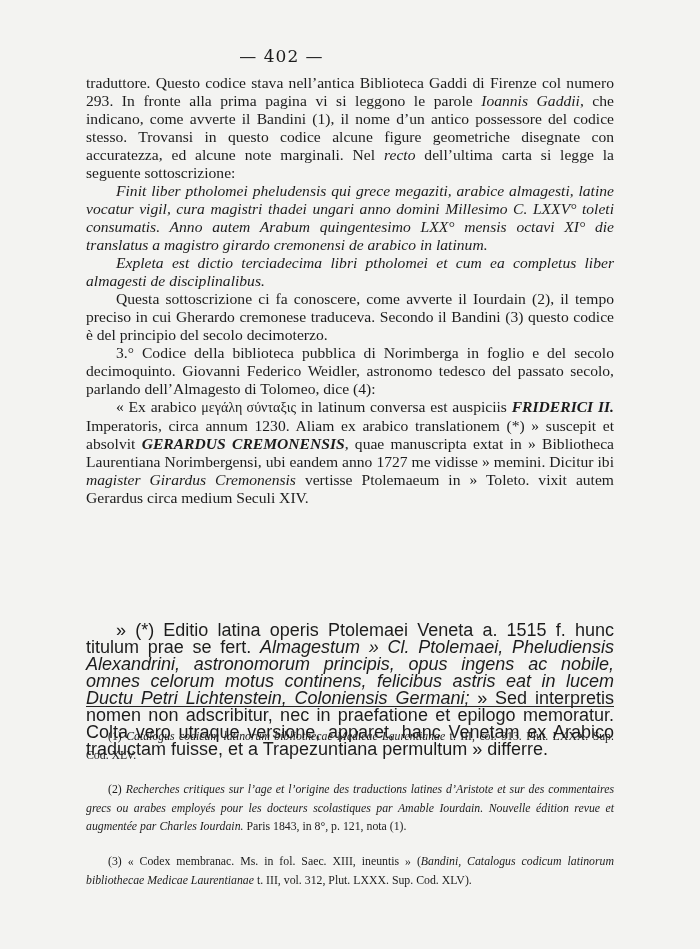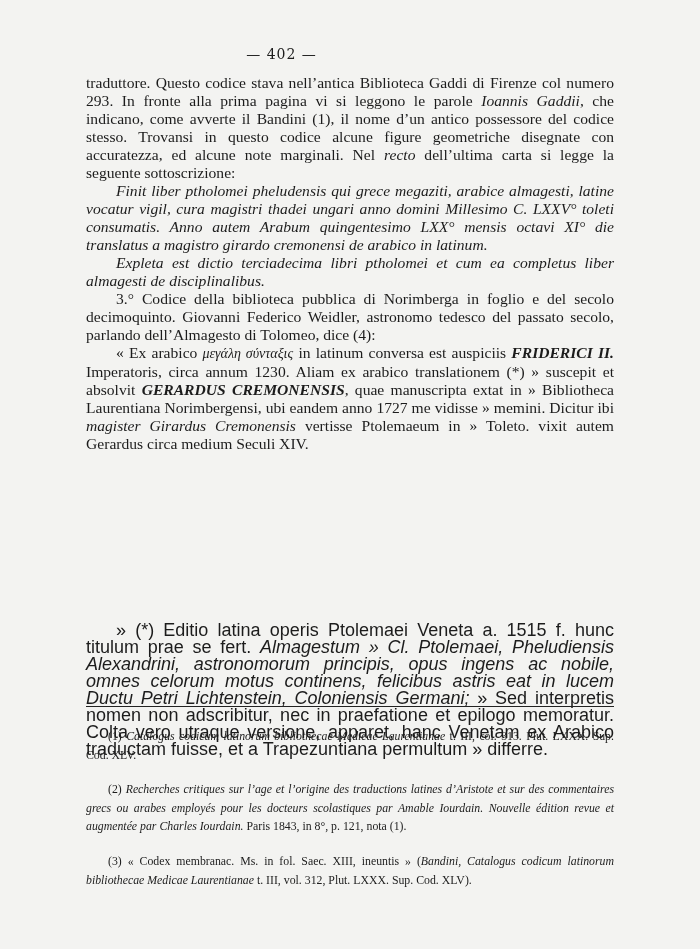--- a/index.html
+++ b/index.html
@@ -5,33 +5,33 @@
   html, body { margin:0; padding:0; }
   body {
     width:700px; height:949px; overflow:hidden;
     background:#f3f3f1;
     font-family:"DejaVu Serif","Liberation Serif",serif;
     color:#1c1c1c;
   }
   .page { position:relative; width:700px; height:949px; }
   .pagenum {
     position:absolute; top:46px; left:0; width:563px; text-align:center;
-    font-size:14px; letter-spacing:1px;
+    font-size:17px; letter-spacing:1px;
   }
   .body {
     position:absolute; left:86px; top:74px; width:528px;
     font-family:"Liberation Serif",serif;
     font-size:15.6px; line-height:18px; text-align:justify;
   }
   .body p { margin:0; }
   .ind { text-indent:30px; }
   .it { font-style:italic; }
   .b { font-weight:bold;font-style:italic; }
   .sub p { font-style:italic; }
-  .greek { font-style:italic; font-size:14px;margin-top:7px; }
+  .greek { font-size:14px;margin-top:7px; }
   .note {
     position:absolute; left:86px; top:622px; width:528px;
     font-family:Liberation Sans, sans-serif;
     font-size:18px; line-height:17px; text-align:justify;
   }
   .note p { margin:0; }
   .rule {
     position:absolute; left:86px; top:706px; width:528px; height:0;
     border-top:1.6px solid #222;
   }
@@ -50,20 +50,21 @@
   <div class="pagenum">— 402 —</div>
 
   <div class="body">
     <p><span>traduttore. Questo codice stava nell’antica Biblioteca Gaddi di Firenze col numero 293. In fronte alla prima pagina vi si leggono le parole </span><span class="it">Ioannis Gaddii</span><span>, che indicano, come avverte il Bandini (1), il nome d’un antico possessore del codice stesso. Trovansi in questo codice alcune figure geometriche disegnate con accuratezza, ed alcune note marginali. Nel </span><span class="it">recto</span><span> dell’ultima carta si legge la seguente sottoscrizione:</span></p>
 
     <div class="sub">
       <p class="ind">Finit liber ptholomei pheludensis qui grece megaziti, arabice almagesti, latine vocatur vigil, cura magistri thadei ungari anno domini Millesimo C. LXXV° toleti consumatis. Anno autem Arabum quingentesimo LXX° mensis octavi XI° die translatus a magistro girardo cremonensi de arabico in latinum.</p>
       <p class="ind">Expleta est dictio terciadecima libri ptholomei et cum ea completus liber almagesti de disciplinalibus.</p>
     </div>
 
+    <p class="ind">Questa sottoscrizione ci fa conoscere, come avverte il Iourdain (2), il tempo preciso in cui Gherardo cremonese traduceva. Secondo il Bandini (3) questo codice è del principio del secolo decimoterzo.</p>
 
 
     <p class="ind">3.° Codice della biblioteca pubblica di Norimberga in foglio e del secolo decimoquinto. Giovanni Federico Weidler, astronomo tedesco del passato secolo, parlando dell’Almagesto di Tolomeo, dice (4):</p>
 
     <p class="ind"><span>« Ex arabico </span><span class="greek">μεγάλη σύνταξις</span><span> in latinum conversa est auspiciis </span><span class="it b">FRIDERICI II.</span><span> Imperatoris, circa annum 1230. Aliam ex arabico translationem (*) » suscepit et absolvit </span><span class="it b">GERARDUS CREMONENSIS</span><span>, quae manuscripta extat in » Bibliotheca Laurentiana Norimbergensi, ubi eandem anno 1727 me vidisse » memini. Dicitur ibi </span><span class="it">magister Girardus Cremonensis</span><span> vertisse Ptolemaeum in » Toleto. vixit autem Gerardus circa medium Seculi XIV.</span></p>
   </div>
 
   <div class="note">
     <p class="ind"><span>» (*) Editio latina operis Ptolemaei Veneta a. 1515 f. hunc titulum prae se fert. </span><span class="it">Almagestum » Cl. Ptolemaei, Pheludiensis Alexandrini, astronomorum principis, opus ingens ac nobile, omnes celorum motus continens, felicibus astris eat in lucem Ductu Petri Lichtenstein, Coloniensis Germani;</span><span> » Sed interpretis nomen non adscribitur, nec in praefatione et epilogo memoratur. Colta vero utraque versione, apparet, hanc Venetam ex Arabico traductam fuisse, et a Trapezuntiana permultum » differre.</span></p>
   </div>

